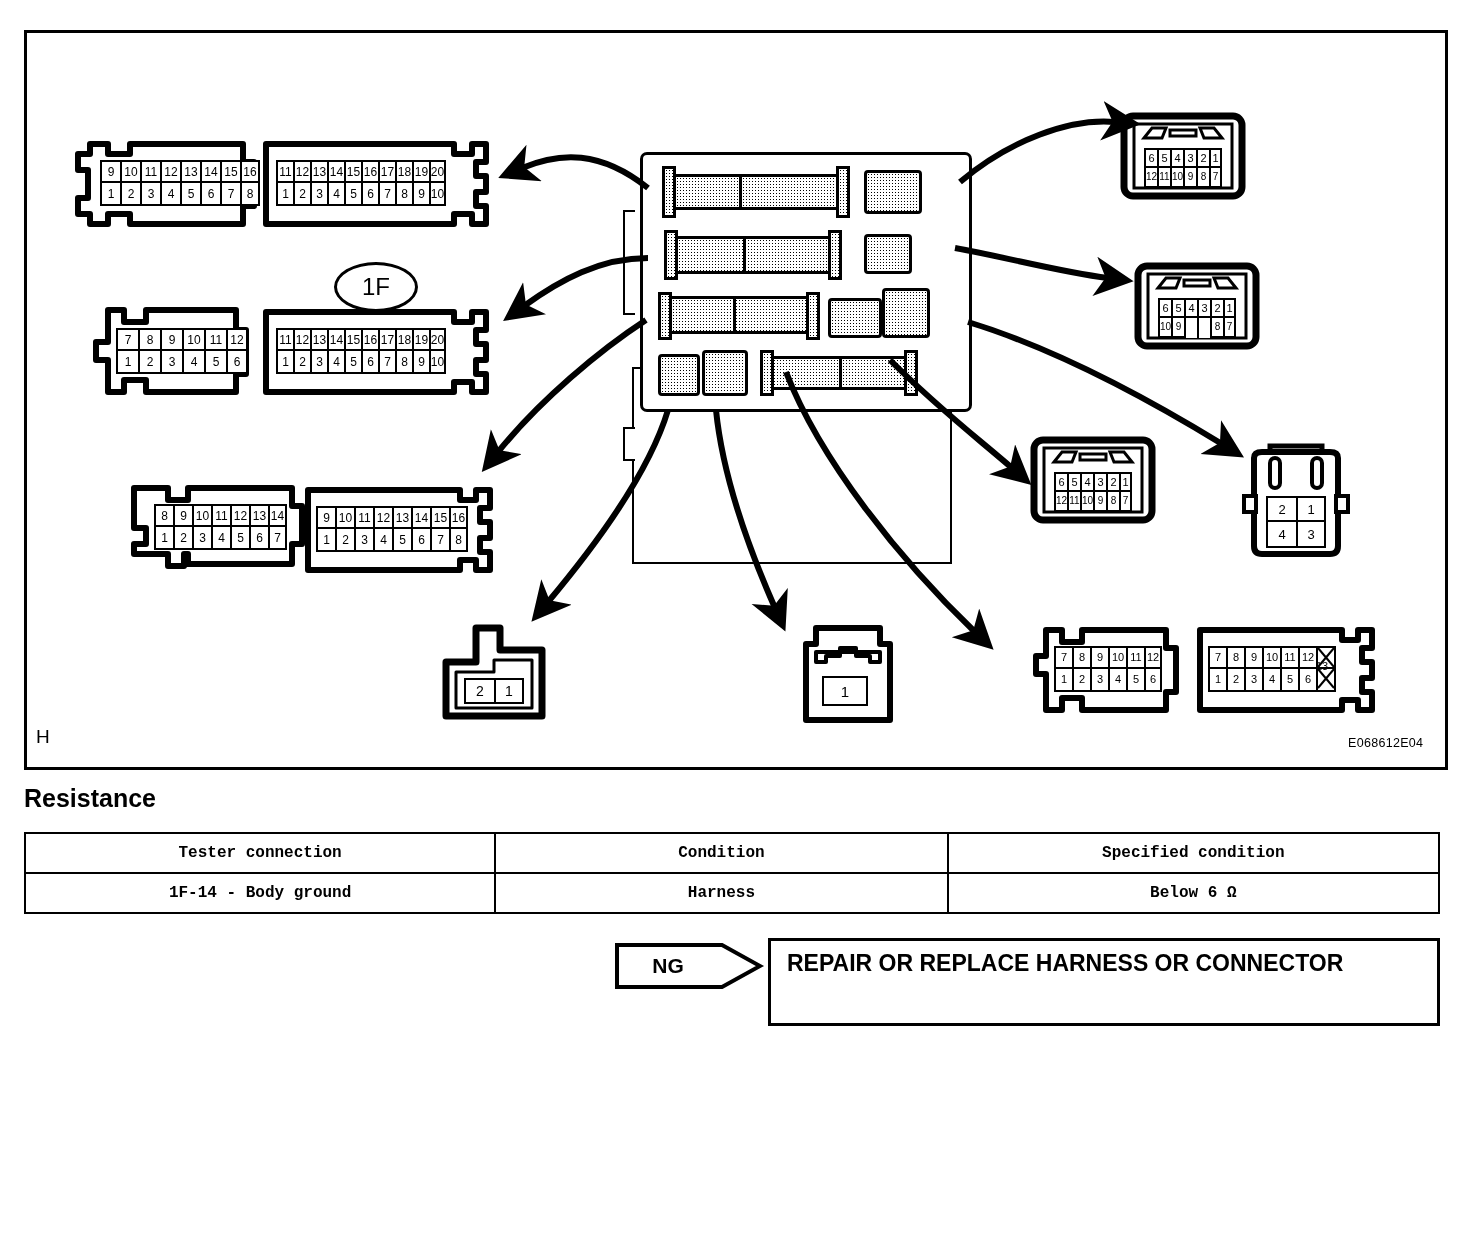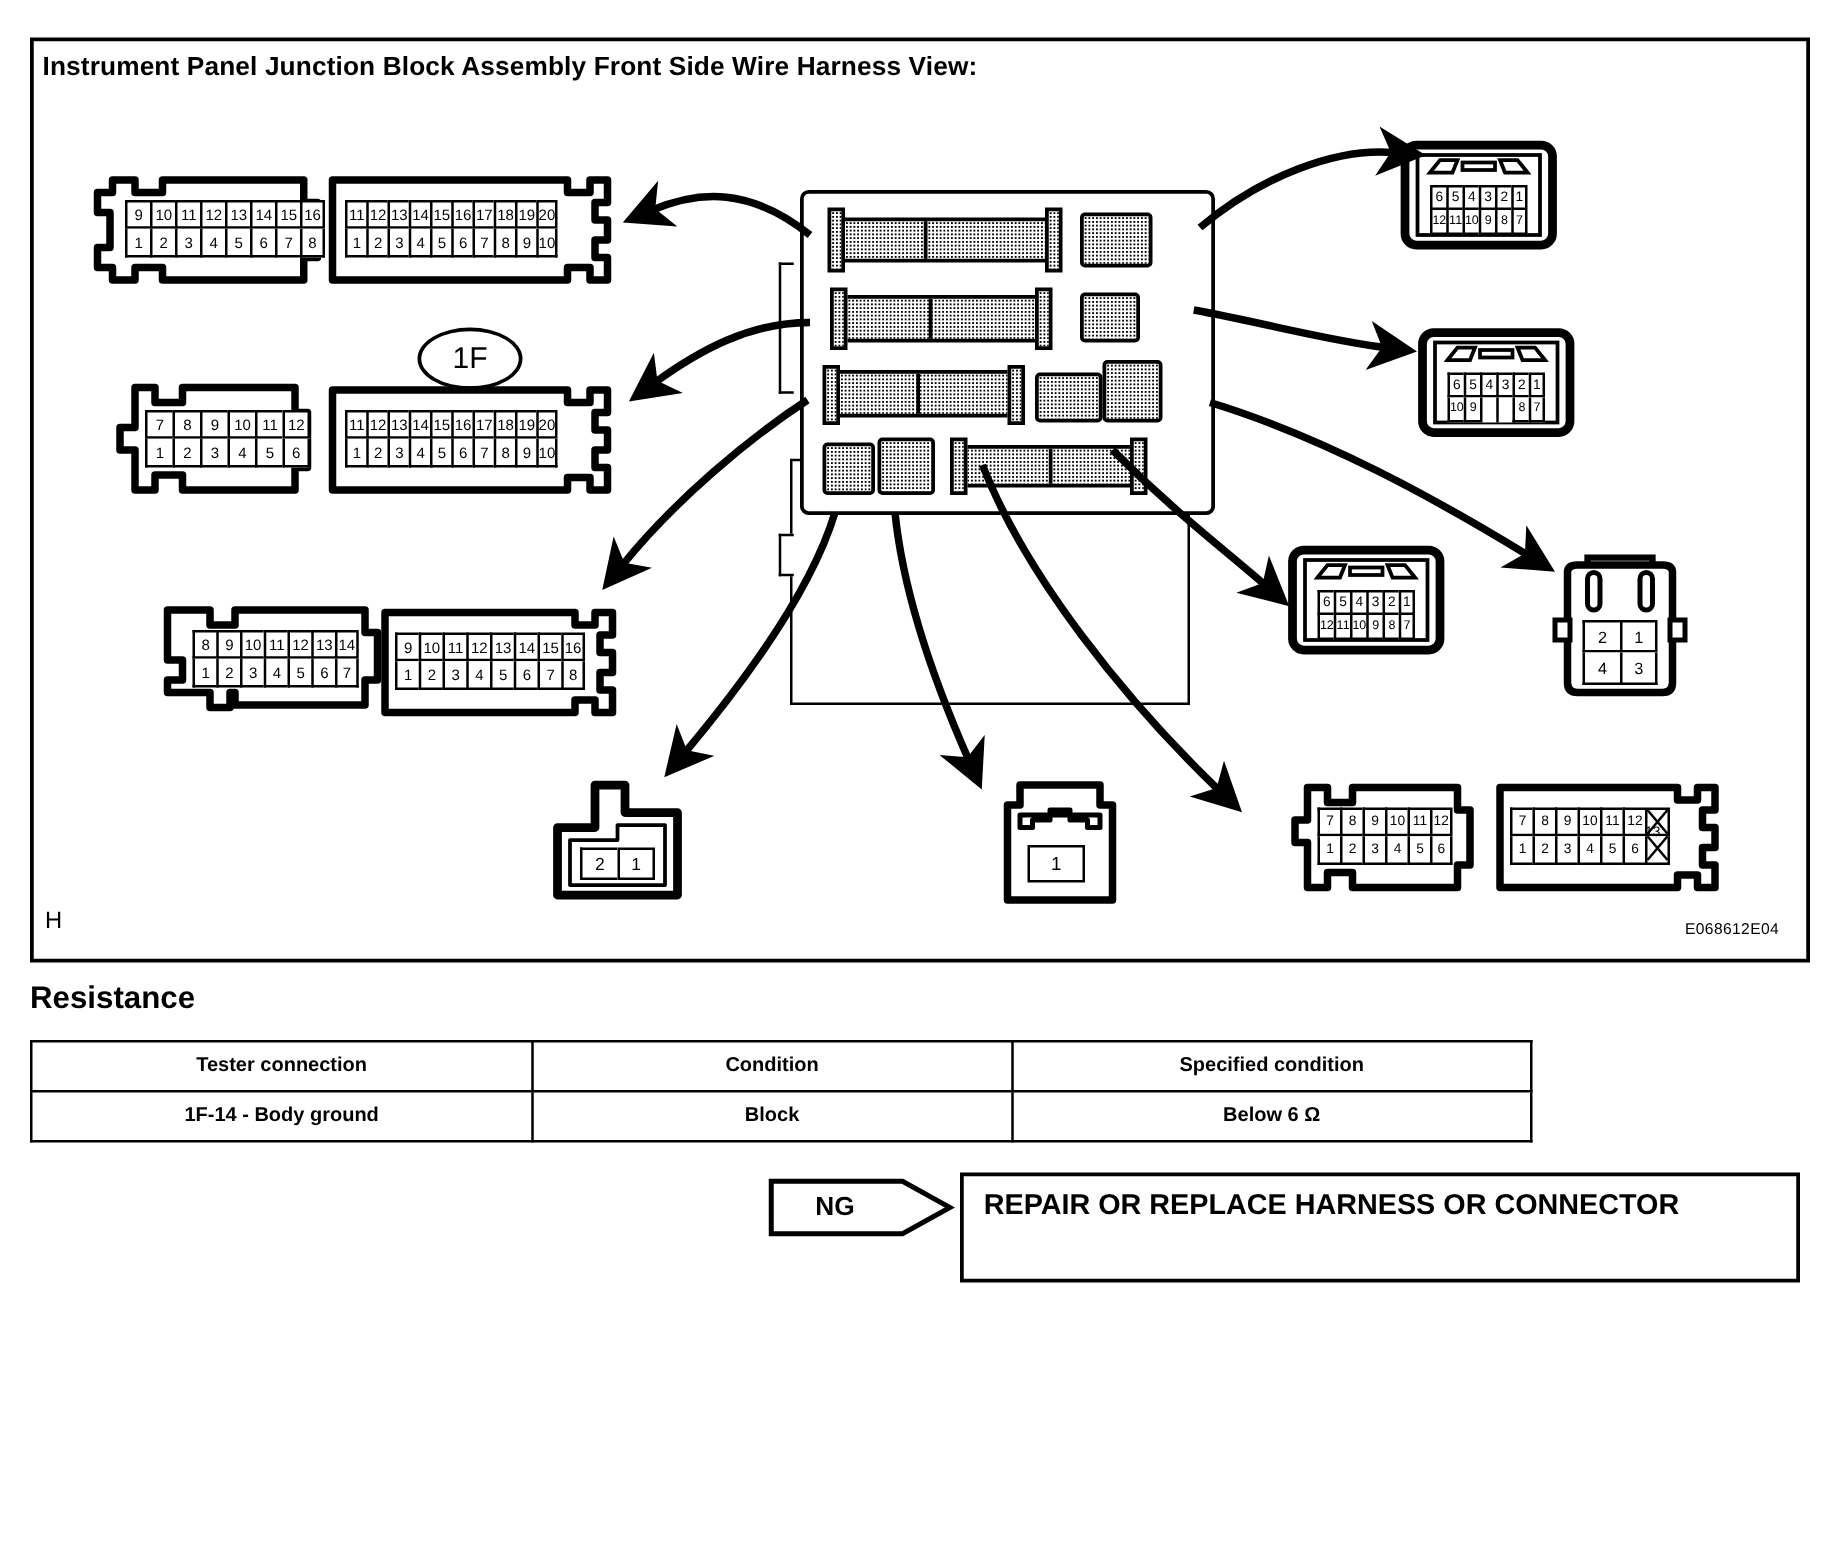--- a/index.html
+++ b/index.html
@@ -42,21 +42,21 @@
 
   
   .arrows{position:absolute;left:0;top:0;width:1424px;height:740px;pointer-events:none;}
 
   
   .oval{position:absolute;left:334px;top:262px;width:78px;height:44px;border:3px solid #000;border-radius:50%;
         display:flex;align-items:center;justify-content:center;font-size:24px;background:#fff;}
 
   
   .res-h{position:absolute;left:24px;top:784px;font-size:25px;font-weight:bold;}
-  .tbl{position:absolute;left:24px;top:832px;width:1202px;border-collapse:collapse;}
+  .tbl{position:absolute;left:24px;top:832px;width:1416px;border-collapse:collapse;font-family:Liberation Mono, monospace;}
   .tbl th,.tbl td{border:2px solid #000;text-align:center;font-size:16px;font-weight:bold;padding:8px 4px;background:#fff;}
   .tbl th{height:22px;}
   .tbl tbody td{height:22px;}
   .tbl .c1{width:470px;}
   .tbl .c2{width:452px;}
   .tbl .c3{width:492px;}
 
   
   .ng-badge{position:absolute;left:614px;top:942px;width:150px;height:48px;}
   .ng-badge span{position:absolute;left:0;top:0;width:108px;height:48px;display:flex;align-items:center;justify-content:center;font-size:21px;font-weight:bold;}
@@ -68,21 +68,20 @@
 
   .final-box{position:absolute;left:24px;top:1140px;width:1416px;height:56px;border:3px solid #000;box-sizing:border-box;background:#fff;display:flex;align-items:center;}
   .final-box div{font-size:25px;font-weight:bold;padding-left:18px;}
 </style>
 </head>
 <body>
 
 <div id="page">
 
   <div class="fig-frame"></div>
-  <div class="fig-title">Instrument Panel Junction Block Assembly Front Side Wire Harness View:</div>
   <div class="fig-h">H</div>
   <div class="fig-code">E068612E04</div>
 
   <div class="oval">1F</div>
 
   <div class="conn" style="left:68px;top:136px;">
     <svg width="230" height="96" viewBox="0 0 230 96">
       <path d="M22,8 L22,18 L10,18 L10,34 L20,34 L20,62 L10,62 L10,78 L22,78 L22,88 L40,88 L40,78
                L62,78 L62,88 L175,88 L175,70 L186,70 L186,26 L175,26 L175,8 L62,8 L62,18 L40,18 L40,8 Z" fill="#fff" stroke="#000" stroke-width="6" stroke-linejoin="round"></path>
     </svg>
@@ -513,21 +512,21 @@
     <thead>
       <tr>
         <th class="c1">Tester connection</th>
         <th class="c2">Condition</th>
         <th class="c3">Specified condition</th>
       </tr>
     </thead>
     <tbody>
       <tr>
         <td>1F-14 - Body ground</td>
-        <td>Block</td>
+        <td>Harness</td>
         <td>Below 6 Ω</td>
       </tr>
     </tbody>
   </table>
 
   <div class="ng-badge">
     <svg width="150" height="48" viewBox="0 0 150 48" style="position:absolute;left:0;top:0;">
       <path d="M3,3 L108,3 L146,24 L108,45 L3,45 Z" fill="#fff" stroke="#000" stroke-width="4" stroke-linejoin="miter"></path>
     </svg>
     <span>NG</span>

